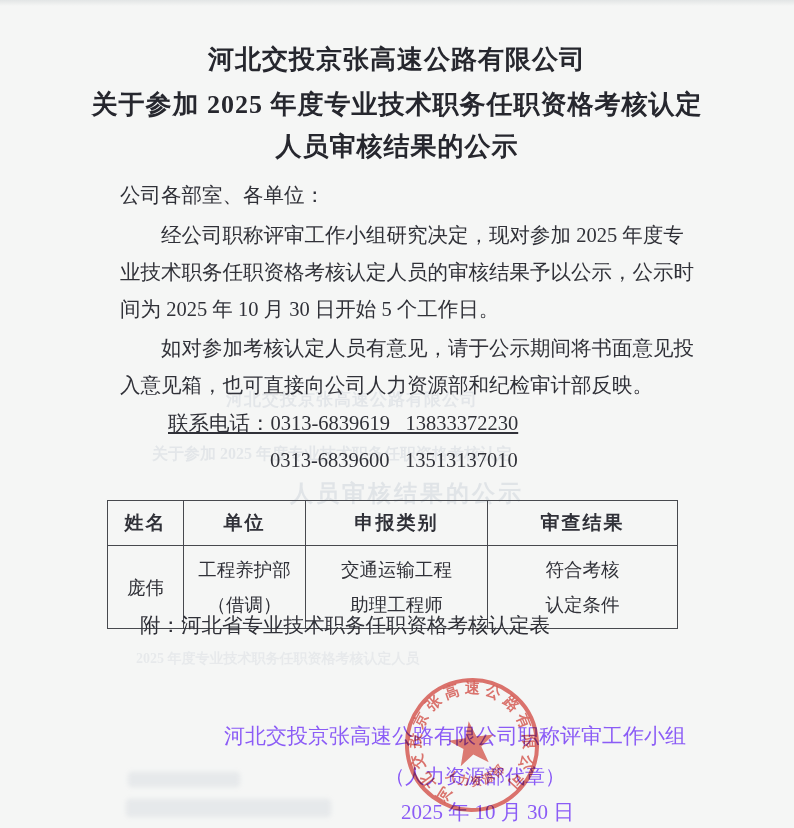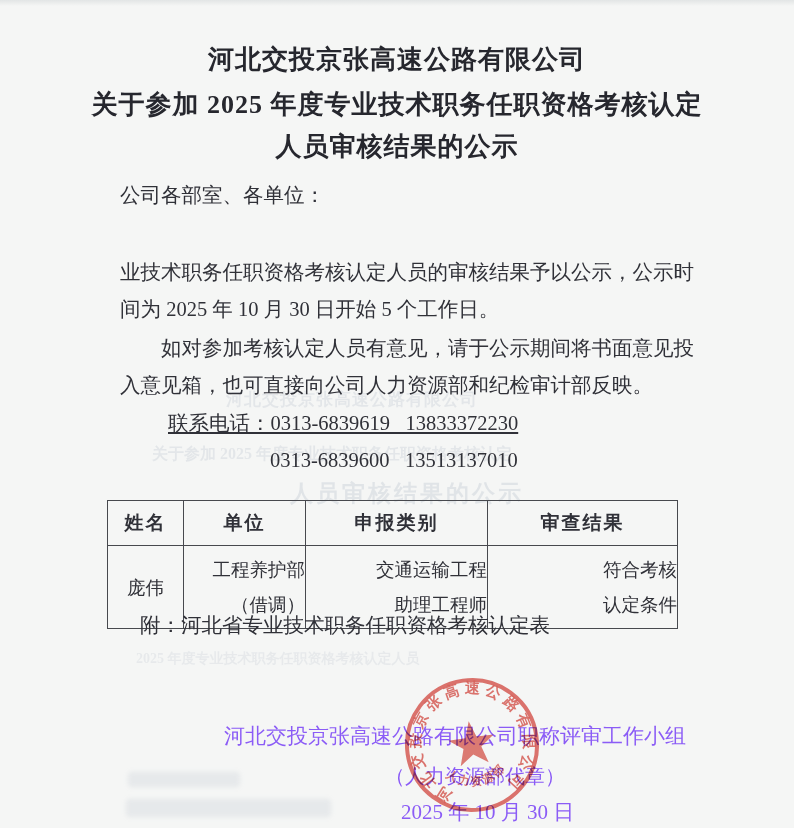--- a/index.html
+++ b/index.html
@@ -42,21 +42,21 @@
   table.results col.c2{width:122px;}
   table.results col.c3{width:182px;}
   table.results col.c4{width:190px;}
   table.results th,table.results td{
     border:1.5px solid var(--table-border);
     text-align:center;vertical-align:middle;
     padding:0;background:transparent;
   }
   table.results th{height:44px;font-weight:600;font-size:19px;letter-spacing:2px;}
   table.results td{height:82px;}
-  .cell-lines{display:flex;flex-direction:column;justify-content:center;gap:15px;align-items:flex-end;}
+  .cell-lines{display:flex;flex-direction:column;justify-content:center;gap:15px;}
   .cell-lines span{line-height:20px;}
   
   .sig{font-size:21px;line-height:26px;color:#8b5cf6;}
   
   .seal{
     position:absolute;left:402px;top:675px;width:140px;height:140px;z-index:3;
     color:var(--seal-red);
     opacity:.82;mix-blend-mode:multiply;
     transform:rotate(-8deg);
   }
@@ -80,20 +80,21 @@
   <div class="ghost" style="left:290px;top:478px;font-size:23px;letter-spacing:3px;opacity:.16;">人员审核结果的公示</div>
   <div class="ghost" style="left:136px;top:650px;font-size:14px;opacity:.11;">2025 年度专业技术职务任职资格考核认定人员</div>
   <div class="smudge" style="left:128px;top:772px;width:112px;height:15px;"></div>
   <div class="smudge" style="left:126px;top:799px;width:205px;height:18px;"></div>
 
   <div class="abs title" style="top:44px;">河北交投京张高速公路有限公司</div>
   <div class="abs title" style="top:89px;">关于参加 2025 年度专业技术职务任职资格考核认定</div>
   <div class="abs title" style="top:131px;">人员审核结果的公示</div>
 
   <div class="abs body-line" style="left:120px;top:180px;text-align:center;">公司各部室、各单位：</div>
+  <div class="abs body-line" style="left:161px;top:220px;">经公司职称评审工作小组研究决定，现对参加 2025 年度专</div>
   <div class="abs body-line" style="left:120px;top:257px;">业技术职务任职资格考核认定人员的审核结果予以公示，公示时</div>
   <div class="abs body-line" style="left:120px;top:294px;">间为 2025 年 10 月 30 日开始 5 个工作日。</div>
   <div class="abs body-line" style="left:120px;top:370px;">入意见箱，也可直接向公司人力资源部和纪检审计部反映。</div>
   <div class="abs body-line" style="left:161px;top:333px;">如对参加考核认定人员有意见，请于公示期间将书面意见投</div>
   <div class="abs body-line" style="left:168px;top:408px;text-decoration:underline;">联系电话：0313-6839619   13833372230</div>
   <div class="abs body-line" style="left:258px;top:445px;margin-left:12px;">0313-6839600   13513137010</div>
 
   <table class="results">
     <colgroup>
         <col class="c1">

